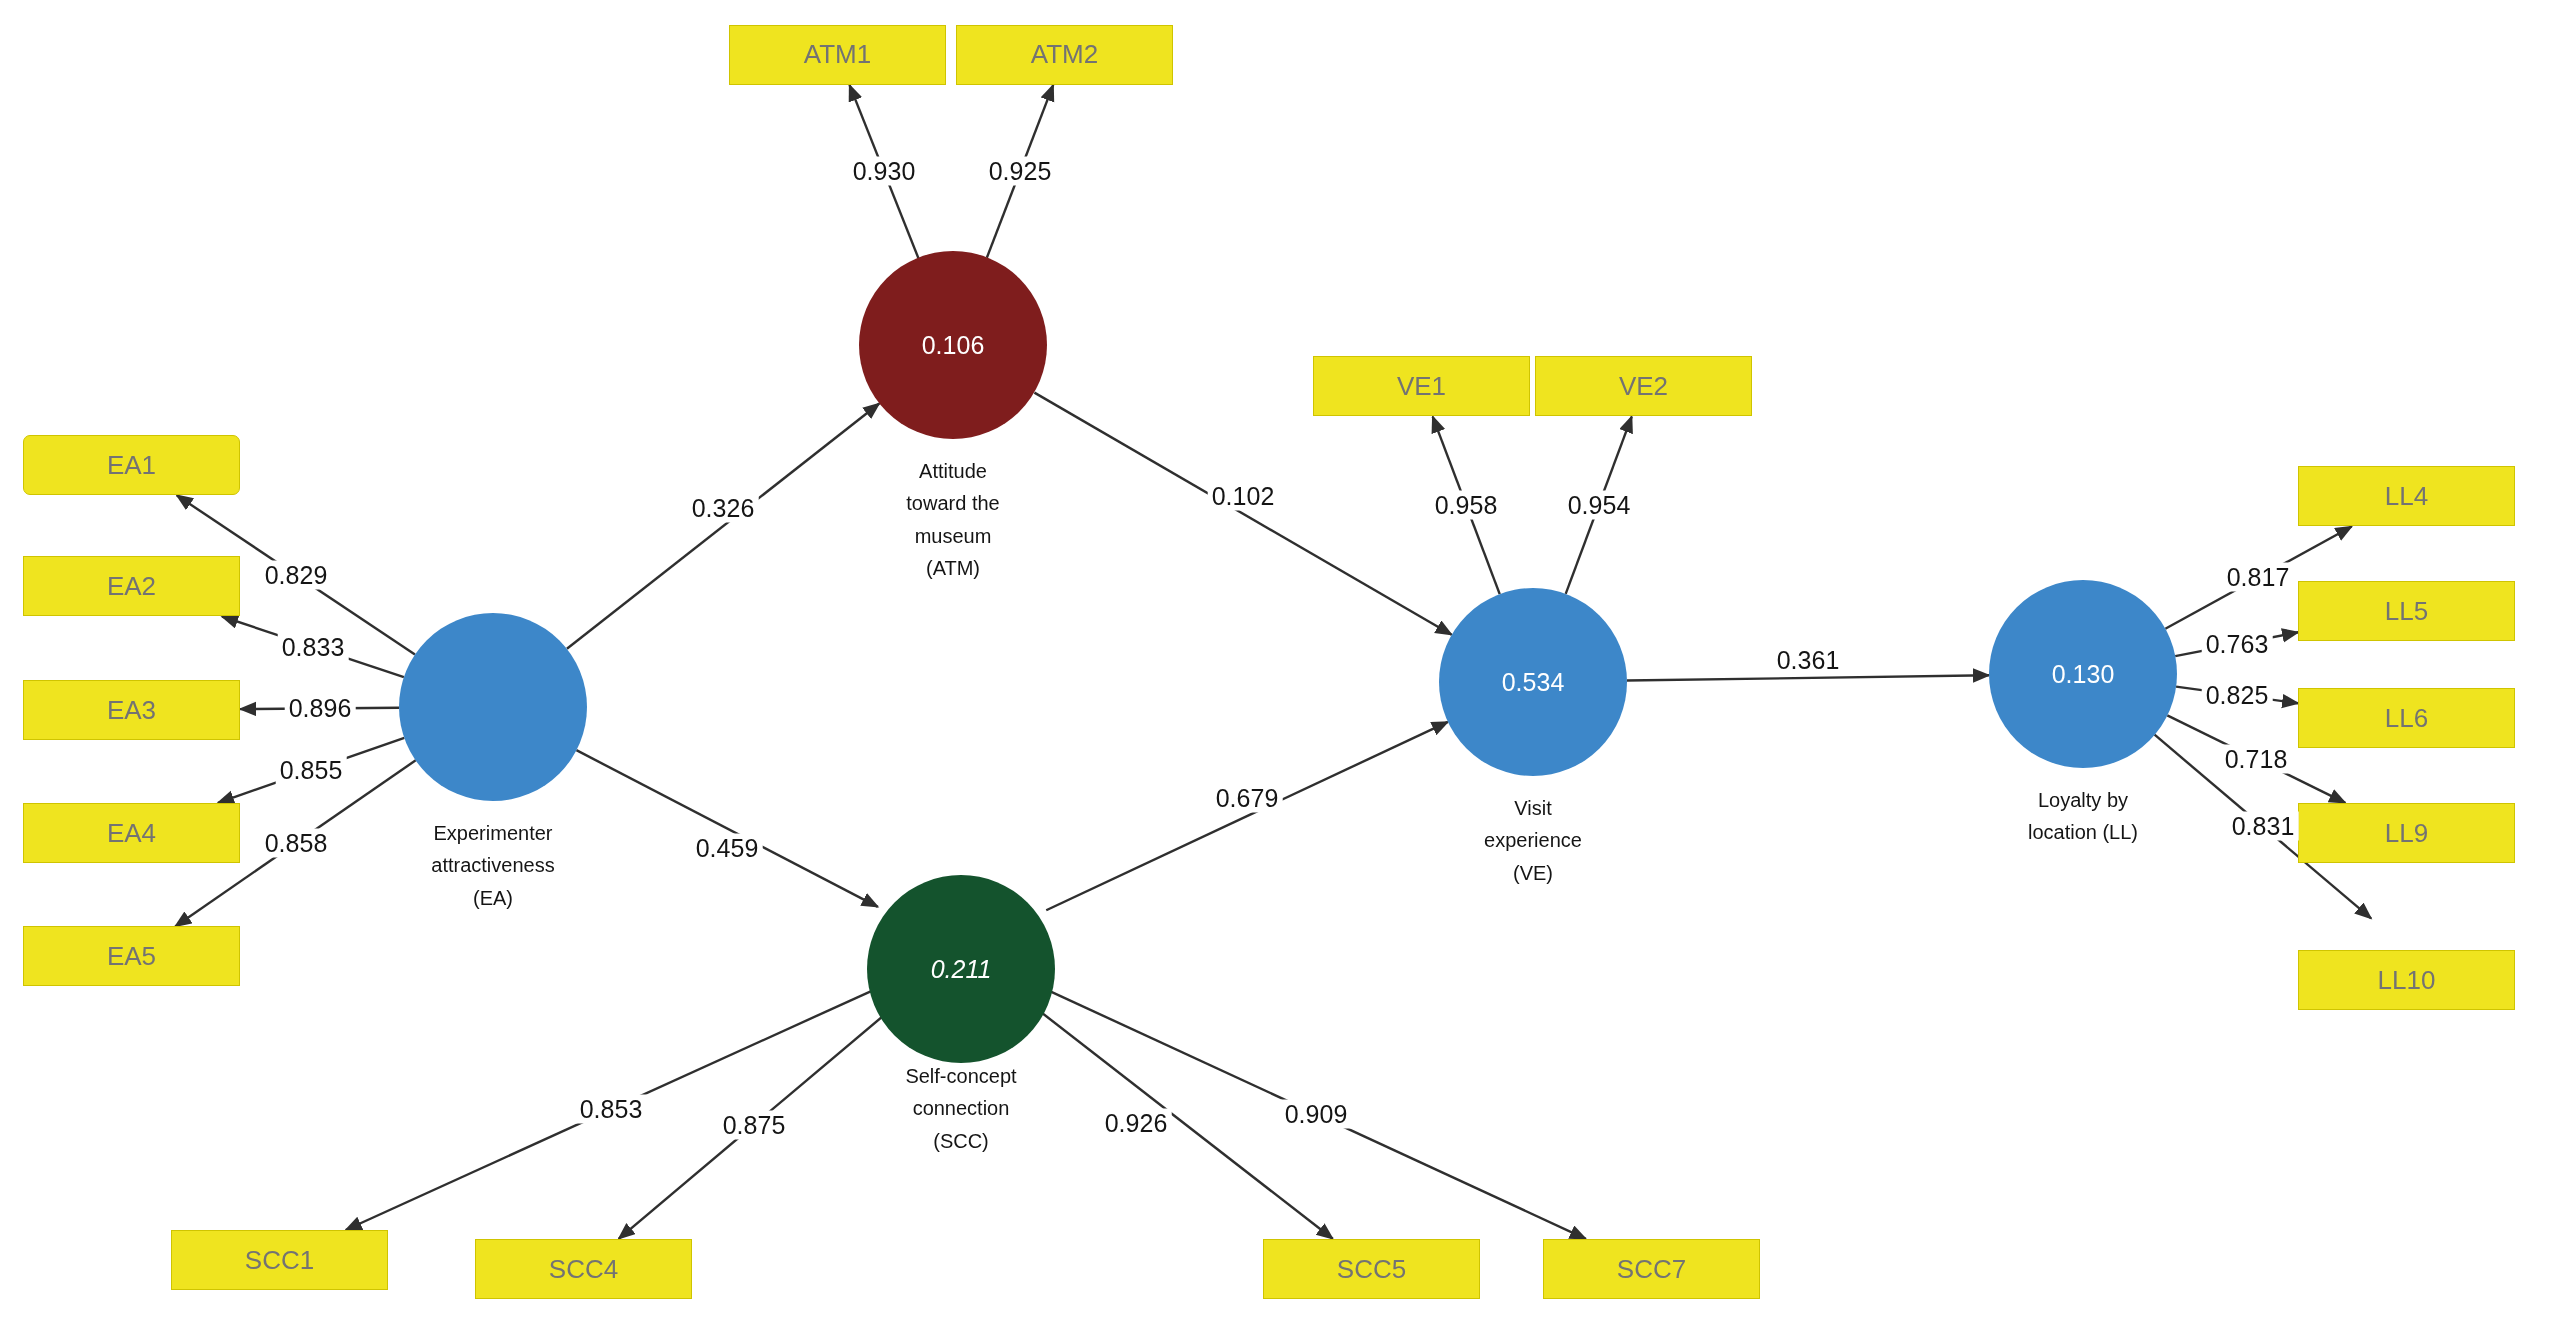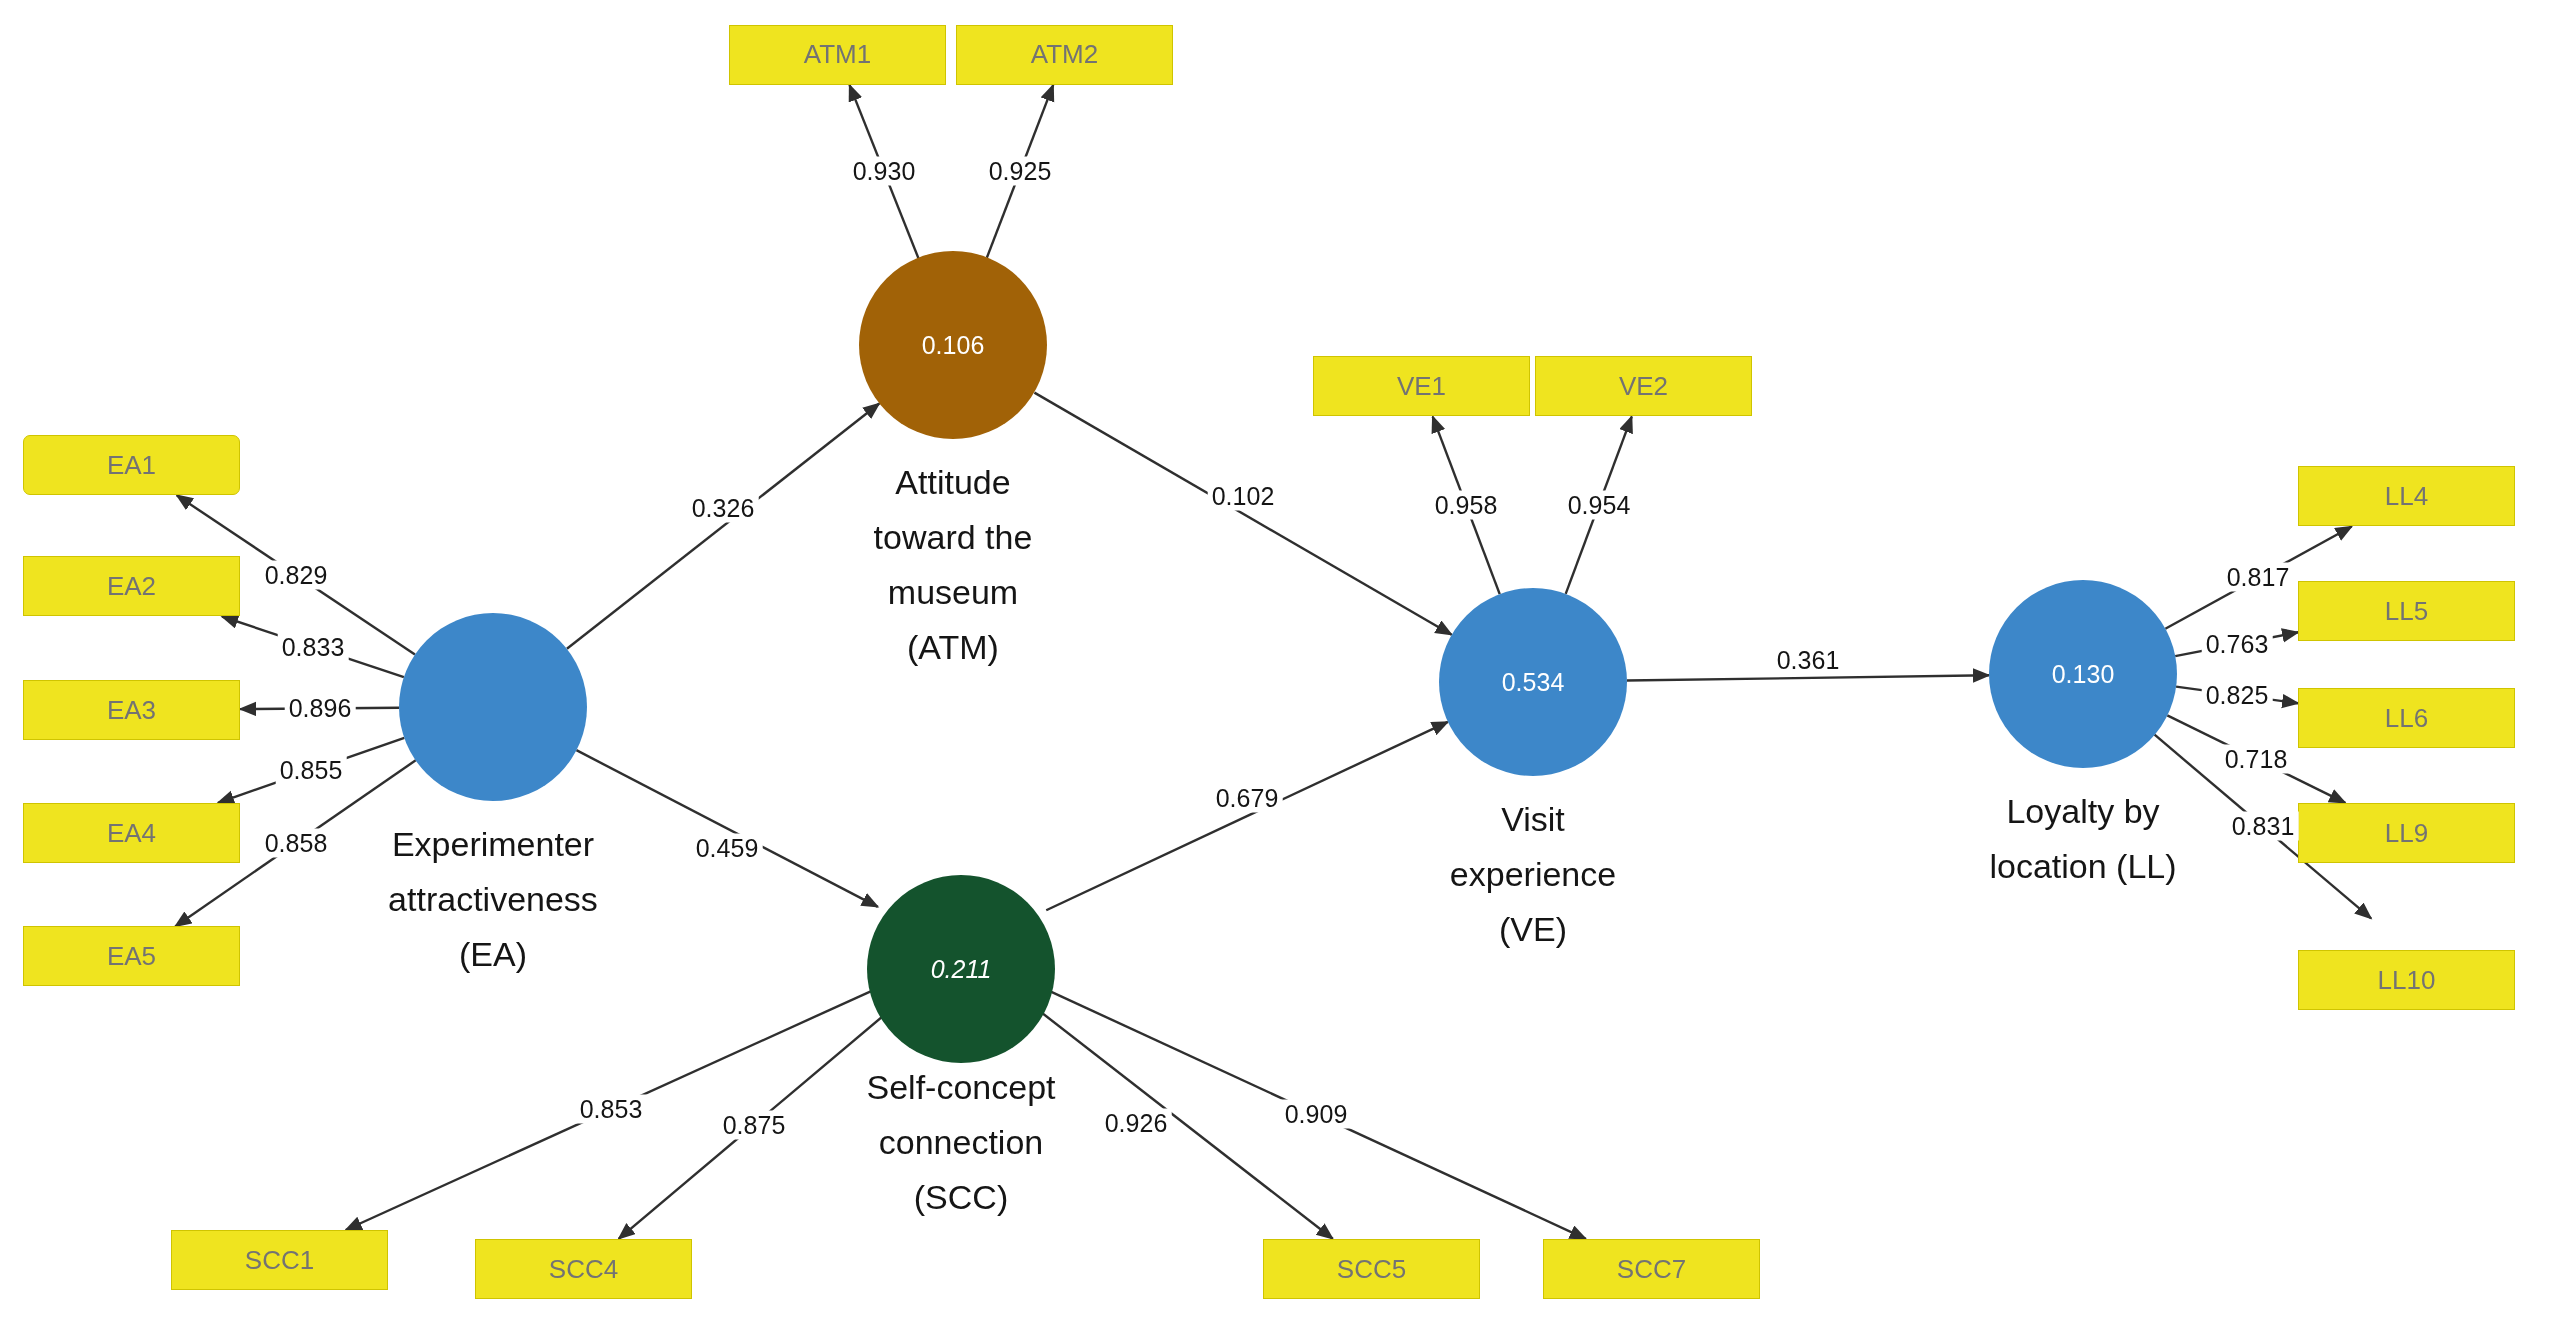--- a/index.html
+++ b/index.html
@@ -42,21 +42,21 @@
     justify-content: center;
     color: #ffffff;
     font-size: 25px;
   }
   .construct-name {
     position: absolute;
     transform: translateX(-50%);
     width: 418px;
     text-align: center;
     white-space: pre-line;
-    font-size: 34px;
+    font-size: 20px;
     line-height: 1.62;
     color: #151515;
   }
   .edge-label {
     position: absolute;
     transform: translate(-50%, -50%);
     font-size: 25px;
     color: #151515;
     background: #ffffff;
     padding: 0 4px;
@@ -137,21 +137,21 @@
     <div class="edge-label" style="left: 727px; top: 811px; margin-top: 37px;">0.459</div>
     <div class="edge-label" style="left: 1243px; top: 496px;">0.102</div>
     <div class="edge-label" style="left: 1247px; top: 798px;">0.679</div>
     <div class="edge-label" style="left: 1808px; top: 660px;">0.361</div>
     <div class="construct-circle" style="left: 399px; top: 613px; background: rgb(61, 135, 201);">
       <span></span>
     </div>
     <div class="construct-name" style="left: 493px; top: 817px;">Experimenter
 attractiveness
 (EA)</div>
-    <div class="construct-circle" style="left: 859px; top: 251px; background: #a16207;">
+    <div class="construct-circle" style="left: 859px; top: 251px; background: #7f1d1d;">
       <span>0.106</span>
     </div>
     <div class="construct-name" style="left: 953px; top: 455px;">Attitude
 toward the
 museum
 (ATM)</div>
     <div class="construct-circle" style="left: 867px; top: 875px; background: #14532d; font-style: italic;">
       <span>0.211</span>
     </div>
     <div class="construct-name" style="left: 961px; top: 1060px;">Self-concept

